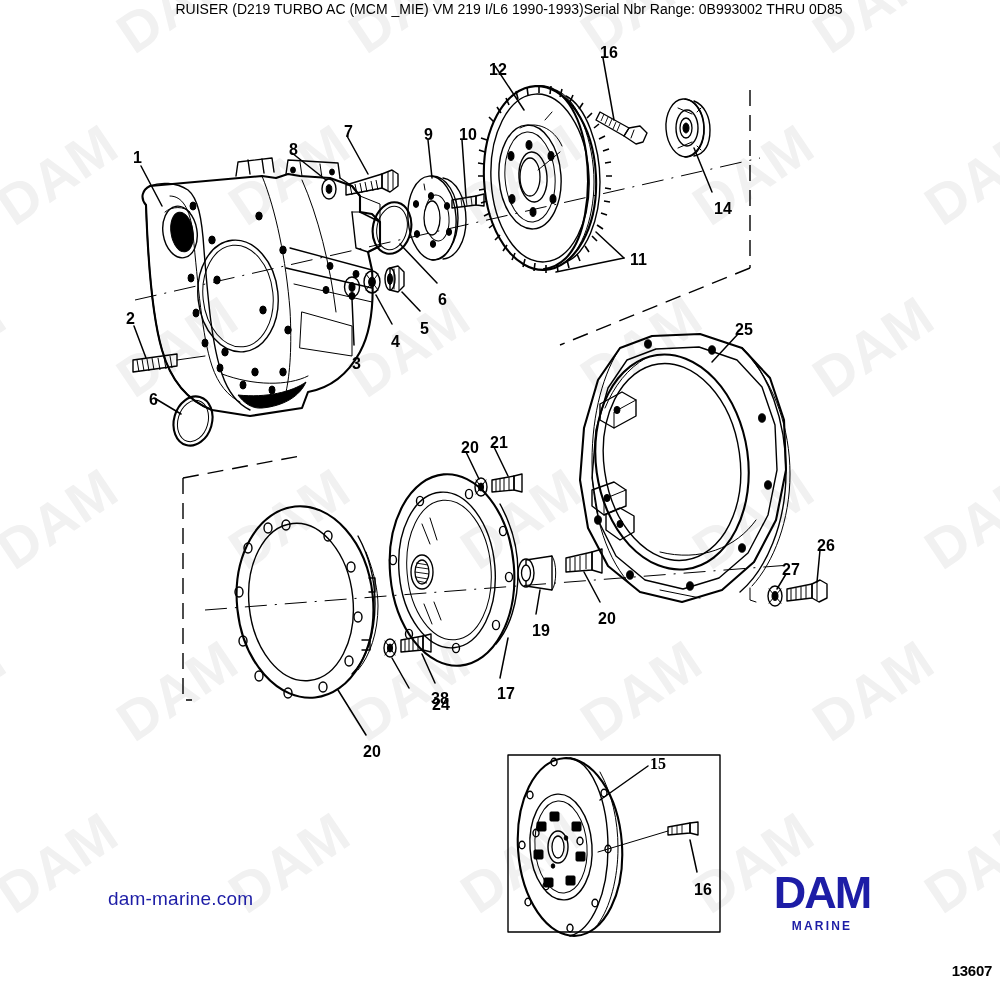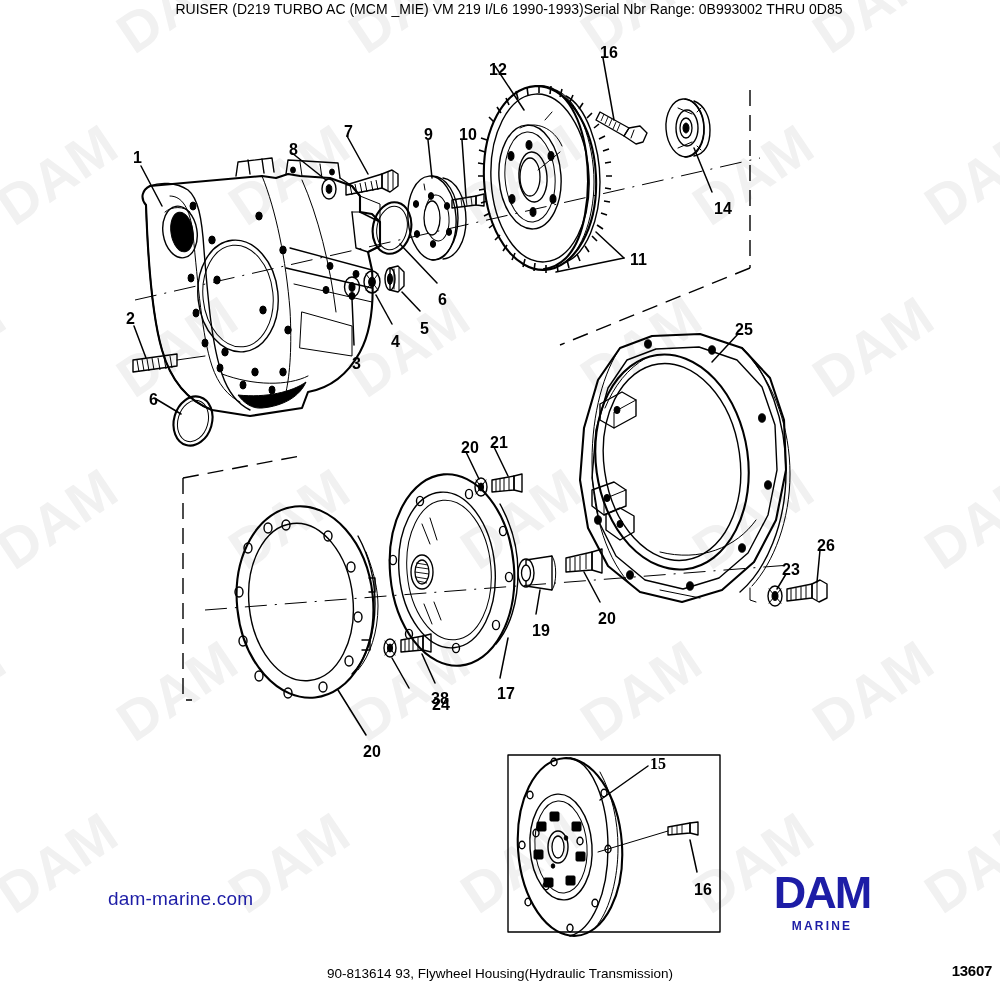--- a/index.html
+++ b/index.html
@@ -695,26 +695,25 @@
       <div class="callout" style="left: 497px; top: 686px;">17</div>
       <div class="callout" style="left: 598px; top: 611px;">20</div>
       <div class="callout" style="left: 532px; top: 623px;">19</div>
       <div class="callout" style="left: 363px; top: 744px;">20</div>
       <div class="callout" style="left: 490px; top: 435px;">21</div>
       <div class="callout" style="left: 461px; top: 440px;">20</div>
       <div class="callout" style="left: 431px; top: 691px;">38</div>
       <div class="callout" style="left: 416px; top: 697px; margin-left: 16px;">24</div>
       <div class="callout" style="left: 735px; top: 322px; text-align: right;">25</div>
       <div class="callout" style="left: 817px; top: 538px;">26</div>
-      <div class="callout" style="left: 782px; top: 562px;">23</div>
+      <div class="callout" style="left: 782px; top: 562px;">27</div>
     </div>
 
   <div id="site-link">dam-marine.com</div>
 
   <div id="dam-logo">
     <div class="logo-word">DAM</div>
     <div class="logo-sub">MARINE</div>
   </div>
 
-  <div id="caption">90-813614 93, Flywheel Housing(Hydraulic Transmission)</div>
   <div id="doc-number">13607</div>
 
 </div>
 
 </body></html>

